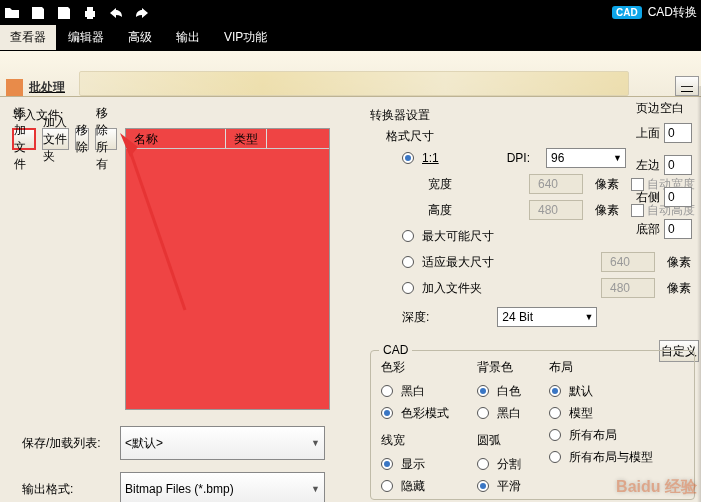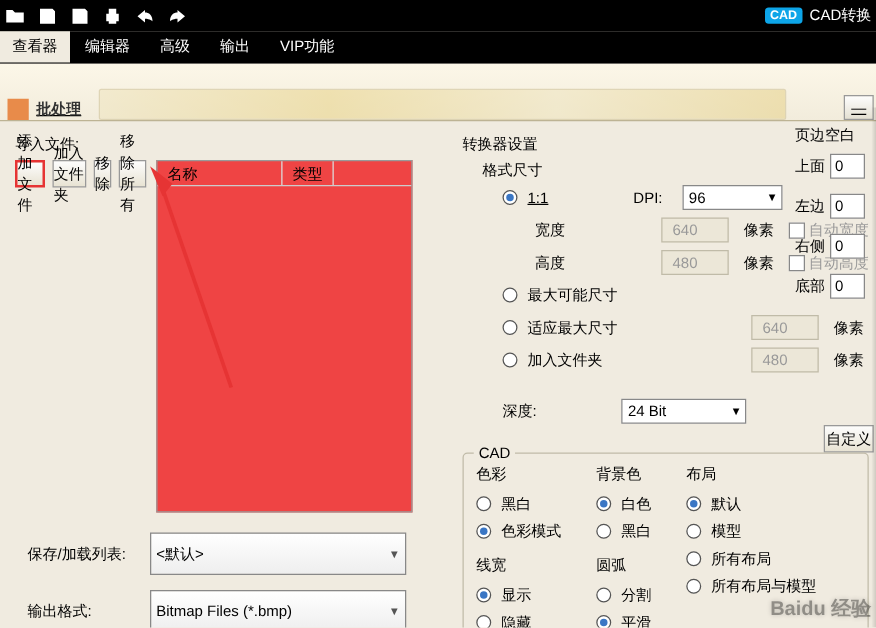--- a/index.html
+++ b/index.html
@@ -48,21 +48,21 @@
   .margin-col { position:absolute; right:0; top:100px; width:65px; }
   .mc-row { display:flex; align-items:center; height:32px; }
   .mc-lbl { width:28px; }
   .mc-box { width:28px; height:20px; border:1px solid #888; background:#fff; display:flex; align-items:center; padding:0 3px; }
   .btn-wide { position:absolute; right:2px; top:340px; height:22px; width:40px; background:linear-gradient(#fdfdfd,#e8e3d3); border:1px solid #999; display:flex; align-items:center; justify-content:center; }
   .cad-group { border:1px solid #c0bba8; border-radius:4px; padding:8px 10px 4px; margin-top:6px; position:relative; display:flex; gap:28px; }
   .cad-title { position:absolute; top:-8px; left:8px; background:#f0ebe0; padding:0 4px; }
   .sub-col { display:flex; flex-direction:column; gap:4px; }
   .sub-col-title { margin-bottom:2px; }
   .arrow { position:absolute; left:120px; top:125px; width:80px; height:190px; pointer-events:none; }
-  .watermark { position:absolute; right:4px; bottom:4px; color:#000000; opacity:0.4; font-size:16px; font-weight:bold; text-shadow:0 0 4px rgba(0,0,0,0.5); }
+  .watermark { position:absolute; right:4px; bottom:4px; color:#c2410c; opacity:0.4; font-size:16px; font-weight:bold; text-shadow:0 0 4px rgba(0,0,0,0.5); }
   .shadow-line { position:absolute; right:0; top:86px; bottom:0; width:4px; background:linear-gradient(90deg,transparent,rgba(0,0,0,0.15)); }
 </style>
 </head>
 <body>
 
 <div class="toolbar">
   <div class="toolbar-left">
     <span class="tb-icon">
         <svg viewBox="0 0 16 16">
           <path fill="#fff" d="M1 3h5l2 2h7v8H1z"></path>
@@ -202,21 +202,21 @@
             <span class="unit">像素</span>
           </div>
         <div class="opt-row">
             <span class="radio"></span>
             <span>加入文件夹</span>
           <div class="nbox dis">
               <span>480</span>
             </div>
             <span class="unit">像素</span>
           </div>
-        <div class="opt-row" style="margin-top:15px">
+        <div class="opt-row" style="margin-top:3px">
           <span>深度:</span>
           <div class="sel" style="width:100px;margin-left:60px">
               <span>24 Bit</span>
             </div>
         </div>
       </div>
     </div>
     <div class="btn-wide">自定义</div>
 
     <div class="cad-group" style="margin-top:20px">

